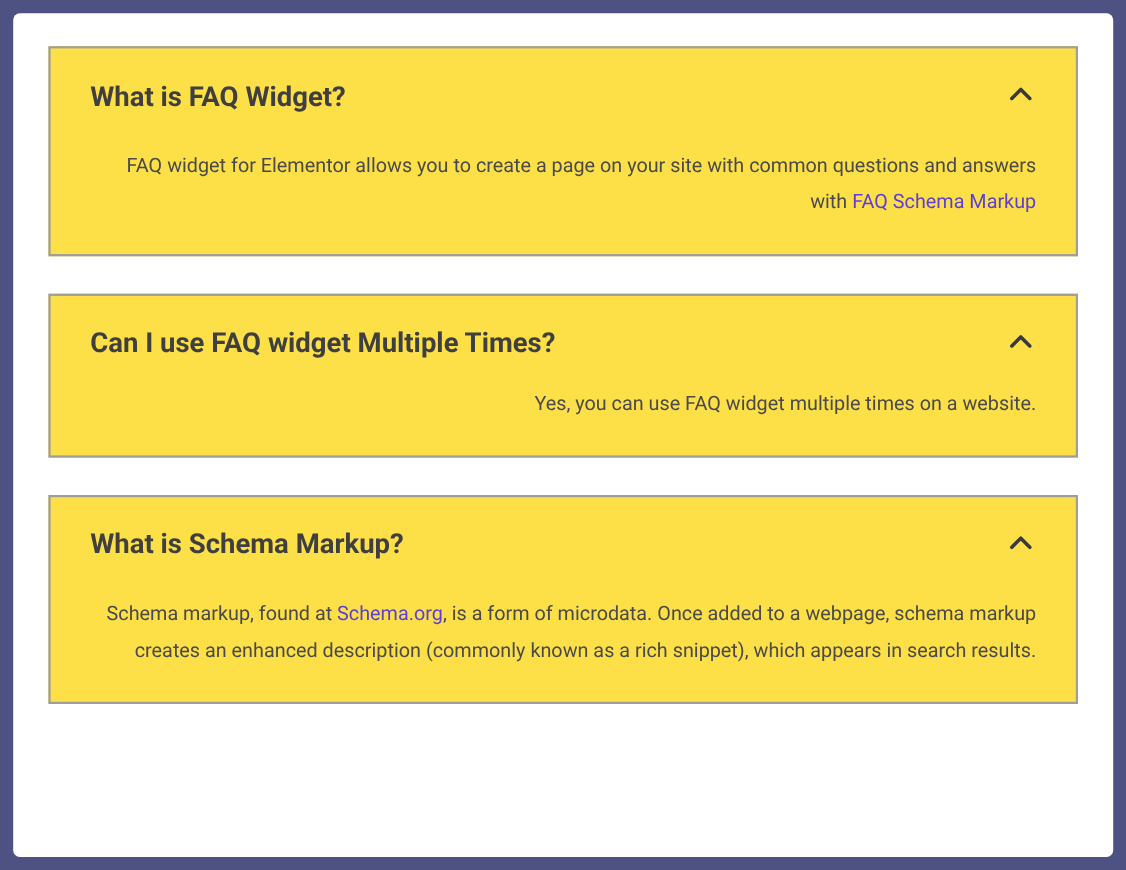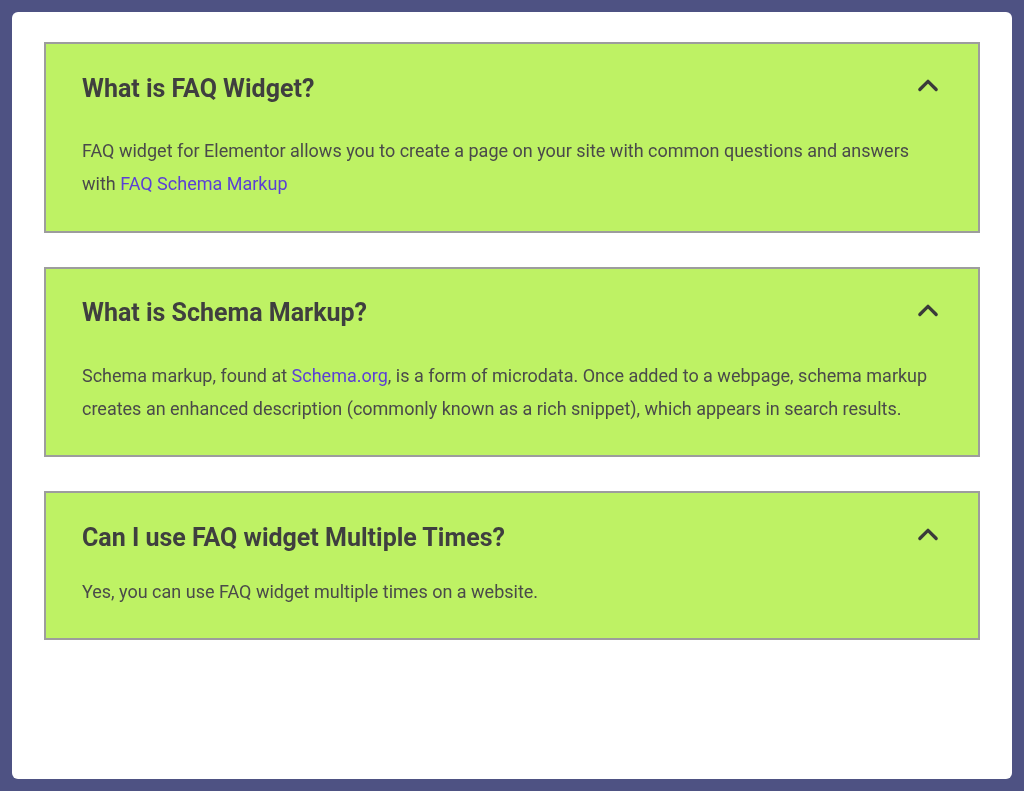--- a/index.html
+++ b/index.html
@@ -11,23 +11,24 @@
       padding: 12px;
     }
     .container {
       background: #ffffff;
       border-radius: 6px;
       padding: 30px 32px;
       height: 100%;
     }
     .faq-item {
       border: 2px solid #9d9d9d;
-      background: #bef264;
+      background: #fde047;
       padding: 28px 36px 30px 36px;
       margin-bottom: 34px;
+      text-align: right;
     }
     .faq-item:last-child { margin-bottom: 0; }
     .faq-header {
       display: flex;
       justify-content: space-between;
       align-items: center;
       cursor: pointer;
     }
     .faq-question {
       font-size: 25px;
@@ -72,41 +73,41 @@
         <svg viewBox="0 0 24 24">
             <polyline points="5 15 12 8 19 15"></polyline>
           </svg>
       </span>
     </div>
     <div class="faq-answer">
       <span>FAQ widget for Elementor allows you to create a page on your site with common questions and answers with </span><a href="#">FAQ Schema Markup</a><span></span>
     </div>
   </div>
 
+  <div class="faq-item third">
+    <div class="faq-header">
+      <div class="faq-question">Can I use FAQ widget Multiple Times?</div>
+      <span class="chevron">
+        <svg viewBox="0 0 24 24">
+            <polyline points="5 15 12 8 19 15"></polyline>
+          </svg>
+      </span>
+    </div>
+    <div class="faq-answer">
+      <span>Yes, you can use FAQ widget multiple times on a website.</span>
+    </div>
+  </div>
+
   <div class="faq-item">
     <div class="faq-header">
       <div class="faq-question">What is Schema Markup?</div>
       <span class="chevron">
         <svg viewBox="0 0 24 24">
             <polyline points="5 15 12 8 19 15"></polyline>
           </svg>
       </span>
     </div>
     <div class="faq-answer">
       <span>Schema markup, found at </span><a href="#">Schema.org</a><span>, is a form of microdata. Once added to a webpage, schema markup creates an enhanced description (commonly known as a rich snippet), which appears in search results.</span>
     </div>
   </div>
 
-  <div class="faq-item third">
-    <div class="faq-header">
-      <div class="faq-question">Can I use FAQ widget Multiple Times?</div>
-      <span class="chevron">
-        <svg viewBox="0 0 24 24">
-            <polyline points="5 15 12 8 19 15"></polyline>
-          </svg>
-      </span>
-    </div>
-    <div class="faq-answer">
-      <span>Yes, you can use FAQ widget multiple times on a website.</span>
-    </div>
-  </div>
-
 </div>
 
 </body></html>

